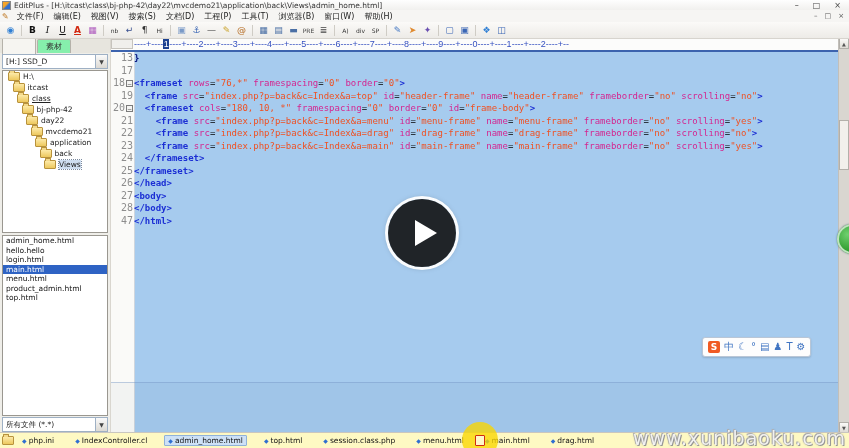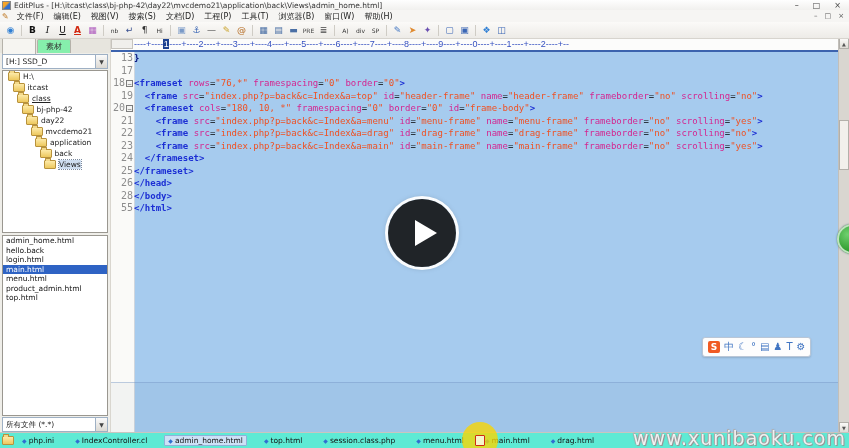--- a/index.html
+++ b/index.html
@@ -75,21 +75,21 @@
   .splitline{position:absolute;left:0;right:0;top:330px;height:1px;background:rgba(110,145,190,.45)}
   .lowertint{position:absolute;left:0;right:0;top:331px;bottom:0;background:rgba(0,25,70,.03)}
   
   .vscroll{position:absolute;right:0;top:0;bottom:0;width:10px;background:#d9d6d0;border-left:1px solid #c2bfb9;z-index:3}
   .varrow{position:absolute;left:0;right:0;height:11px;background:linear-gradient(#fbfaf8,#dedbd5);
           border:1px solid #b3b0aa;box-sizing:border-box;display:flex;align-items:center;justify-content:center;
           font-size:5px;color:#555}
   .varrow.up{top:0}.varrow.down{bottom:0}
   .vthumb{position:absolute;left:0;right:0;top:82px;height:50px;background:#f2f0ec;border:1px solid #b3b0aa;box-sizing:border-box}
   
-  .tabbar{position:absolute;left:0;right:0;bottom:0;height:15px;background:#5eead4;border-top:1px solid #c9c6bf;
+  .tabbar{position:absolute;left:0;right:0;bottom:0;height:15px;background:#fef9c3;border-top:1px solid #c9c6bf;
           display:flex;align-items:center;z-index:10;white-space:nowrap;overflow:hidden}
   .tabbar .folder{margin:0 4px 0 2px}
   .dtab{display:flex;align-items:center;gap:2px;font-size:7.5px;color:#111;padding:1px 4px;margin-right:13px;border-radius:1px}
   .dtab .dico{color:#2f6fd0;font-size:6px}
   .dtab.active{background:#cde1f6;border:1px solid #8fb2d9;padding:0 3px}
   
   .play{position:absolute;left:388px;top:199px;width:68px;height:68px;border-radius:50%;
         background:rgba(18,18,18,.9);box-shadow:0 0 0 3px rgba(255,255,255,.95),0 0 6px rgba(0,0,0,.35);
         display:flex;align-items:center;justify-content:center;z-index:40}
   .play .tri{width:0;height:0;border-left:22px solid #fff;border-top:13px solid transparent;
@@ -226,21 +226,21 @@
           <span class="folder"></span>
           <span class="tlabel">back</span>
         </div>
         <div class="trow sel" style="padding-left: 41px;">
           <span class="folder"></span>
           <span class="tlabel">Views</span>
         </div>
       </div>
     <div class="panel file-panel">
         <div class="frow">admin_home.html</div>
-        <div class="frow">hello.back</div>
+        <div class="frow">hello.hello</div>
         <div class="frow">login.html</div>
         <div class="frow sel">main.html</div>
         <div class="frow">menu.html</div>
         <div class="frow">product_admin.html</div>
         <div class="frow">top.html</div>
       </div>
     <div class="combo filter">
       <span>所有文件 (*.*)</span>
       <span class="arrow">▼</span>
     </div>
@@ -258,22 +258,23 @@
           <div class="cl"><span class="g"><span class="num">17</span></span><span class="t"></span></div>
           <div class="cl"><span class="g"><span class="num">18</span><span class="fold">–</span></span><span class="t"><span class="tk-tag">&lt;frameset</span><span class="tk-plain"> </span><span class="tk-attr">rows</span><span class="tk-plain">=</span><span class="tk-val">"76,*"</span><span class="tk-plain"> </span><span class="tk-attr">framespacing</span><span class="tk-plain">=</span><span class="tk-val">"0"</span><span class="tk-plain"> </span><span class="tk-attr">border</span><span class="tk-plain">=</span><span class="tk-val">"0"</span><span class="tk-tag">&gt;</span></span></div>
           <div class="cl"><span class="g"><span class="num">19</span></span><span class="t"><span class="tk-plain">  </span><span class="tk-tag">&lt;frame</span><span class="tk-plain"> </span><span class="tk-attr">src</span><span class="tk-plain">=</span><span class="tk-val">"index.php?p=back&amp;c=Index&amp;a=top"</span><span class="tk-plain"> </span><span class="tk-attr">id</span><span class="tk-plain">=</span><span class="tk-val">"header-frame"</span><span class="tk-plain"> </span><span class="tk-attr">name</span><span class="tk-plain">=</span><span class="tk-val">"header-frame"</span><span class="tk-plain"> </span><span class="tk-attr">frameborder</span><span class="tk-plain">=</span><span class="tk-val">"no"</span><span class="tk-plain"> </span><span class="tk-attr">scrolling</span><span class="tk-plain">=</span><span class="tk-val">"no"</span><span class="tk-tag">&gt;</span></span></div>
           <div class="cl"><span class="g"><span class="num">20</span><span class="fold">–</span></span><span class="t"><span class="tk-plain">  </span><span class="tk-tag">&lt;frameset</span><span class="tk-plain"> </span><span class="tk-attr">cols</span><span class="tk-plain">=</span><span class="tk-val">"180, 10, *"</span><span class="tk-plain"> </span><span class="tk-attr">framespacing</span><span class="tk-plain">=</span><span class="tk-val">"0"</span><span class="tk-plain"> </span><span class="tk-attr">border</span><span class="tk-plain">=</span><span class="tk-val">"0"</span><span class="tk-plain"> </span><span class="tk-attr">id</span><span class="tk-plain">=</span><span class="tk-val">"frame-body"</span><span class="tk-tag">&gt;</span></span></div>
           <div class="cl"><span class="g"><span class="num">21</span></span><span class="t"><span class="tk-plain">    </span><span class="tk-tag">&lt;frame</span><span class="tk-plain"> </span><span class="tk-attr">src</span><span class="tk-plain">=</span><span class="tk-val">"index.php?p=back&amp;c=Index&amp;a=menu"</span><span class="tk-plain"> </span><span class="tk-attr">id</span><span class="tk-plain">=</span><span class="tk-val">"menu-frame"</span><span class="tk-plain"> </span><span class="tk-attr">name</span><span class="tk-plain">=</span><span class="tk-val">"menu-frame"</span><span class="tk-plain"> </span><span class="tk-attr">frameborder</span><span class="tk-plain">=</span><span class="tk-val">"no"</span><span class="tk-plain"> </span><span class="tk-attr">scrolling</span><span class="tk-plain">=</span><span class="tk-val">"yes"</span><span class="tk-tag">&gt;</span></span></div>
           <div class="cl"><span class="g"><span class="num">22</span></span><span class="t"><span class="tk-plain">    </span><span class="tk-tag">&lt;frame</span><span class="tk-plain"> </span><span class="tk-attr">src</span><span class="tk-plain">=</span><span class="tk-val">"index.php?p=back&amp;c=Index&amp;a=drag"</span><span class="tk-plain"> </span><span class="tk-attr">id</span><span class="tk-plain">=</span><span class="tk-val">"drag-frame"</span><span class="tk-plain"> </span><span class="tk-attr">name</span><span class="tk-plain">=</span><span class="tk-val">"drag-frame"</span><span class="tk-plain"> </span><span class="tk-attr">frameborder</span><span class="tk-plain">=</span><span class="tk-val">"no"</span><span class="tk-plain"> </span><span class="tk-attr">scrolling</span><span class="tk-plain">=</span><span class="tk-val">"no"</span><span class="tk-tag">&gt;</span></span></div>
           <div class="cl"><span class="g"><span class="num">23</span></span><span class="t"><span class="tk-plain">    </span><span class="tk-tag">&lt;frame</span><span class="tk-plain"> </span><span class="tk-attr">src</span><span class="tk-plain">=</span><span class="tk-val">"index.php?p=back&amp;c=Index&amp;a=main"</span><span class="tk-plain"> </span><span class="tk-attr">id</span><span class="tk-plain">=</span><span class="tk-val">"main-frame"</span><span class="tk-plain"> </span><span class="tk-attr">name</span><span class="tk-plain">=</span><span class="tk-val">"main-frame"</span><span class="tk-plain"> </span><span class="tk-attr">frameborder</span><span class="tk-plain">=</span><span class="tk-val">"no"</span><span class="tk-plain"> </span><span class="tk-attr">scrolling</span><span class="tk-plain">=</span><span class="tk-val">"yes"</span><span class="tk-tag">&gt;</span></span></div>
           <div class="cl"><span class="g"><span class="num">24</span></span><span class="t"><span class="tk-plain">  </span><span class="tk-tag">&lt;/frameset&gt;</span></span></div>
           <div class="cl"><span class="g"><span class="num">25</span></span><span class="t"><span class="tk-tag">&lt;/frameset&gt;</span></span></div>
           <div class="cl"><span class="g"><span class="num">26</span></span><span class="t"><span class="tk-tag">&lt;/head&gt;</span></span></div>
+          <div class="cl"><span class="g"><span class="num">27</span></span><span class="t"><span class="tk-tag">&lt;body&gt;</span></span></div>
           <div class="cl"><span class="g"><span class="num">28</span></span><span class="t"><span class="tk-tag">&lt;/body&gt;</span></span></div>
-          <div class="cl"><span class="g"><span class="num">55</span></span><span class="t"><span class="tk-tag">&lt;/html&gt;</span></span></div>
+          <div class="cl"><span class="g"><span class="num">47</span></span><span class="t"><span class="tk-tag">&lt;/html&gt;</span></span></div>
         </div>
       <div class="splitline"></div>
       <div class="lowertint"></div>
     </div>
     <div class="vscroll">
       <div class="varrow up">▲</div>
       <div class="vthumb"></div>
       <div class="varrow down">▼</div>
     </div>
   </div>

